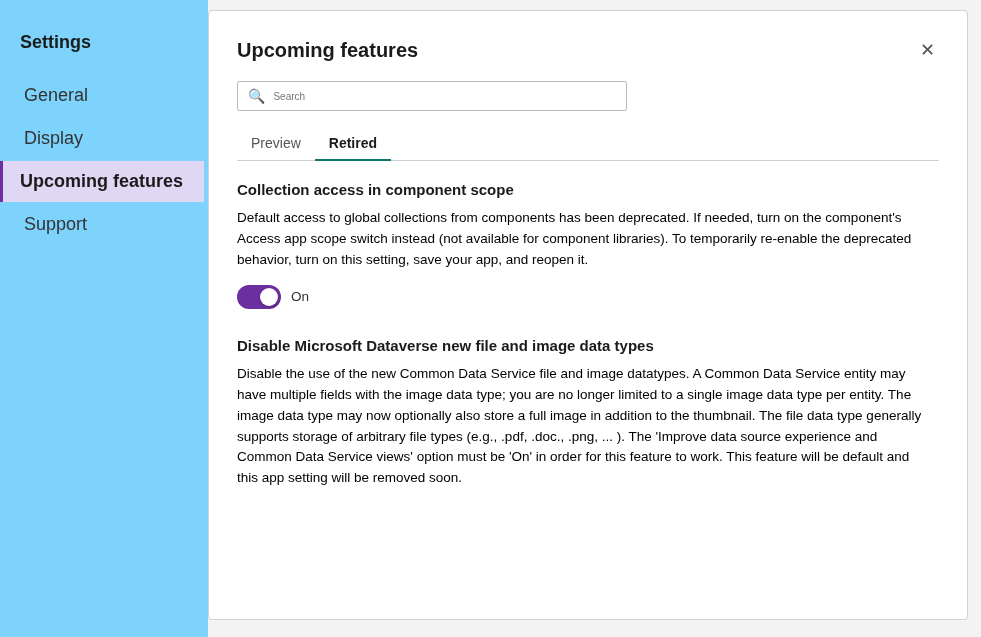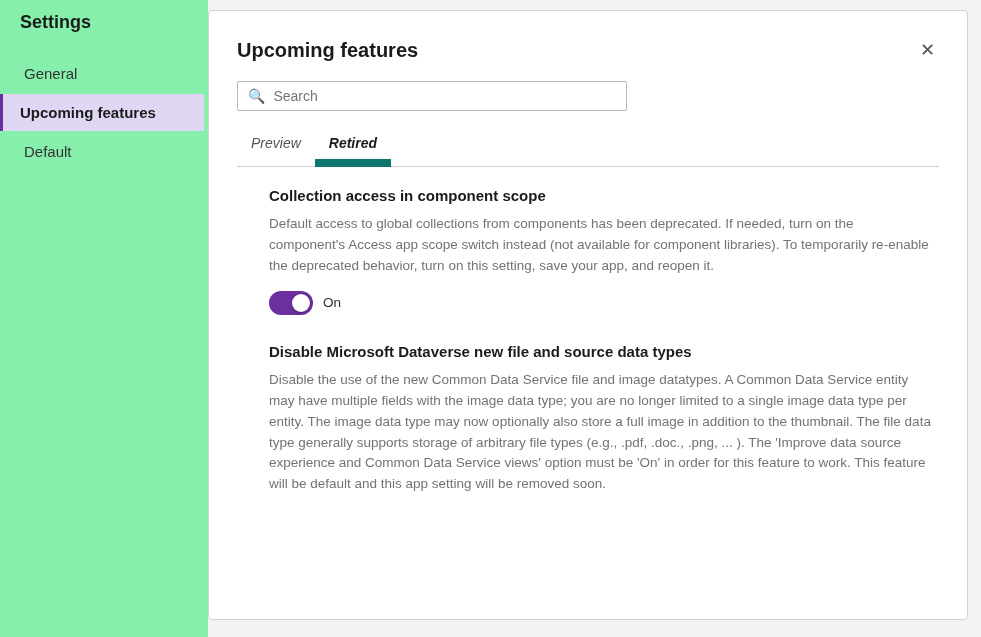--- a/index.html
+++ b/index.html
@@ -14,32 +14,33 @@
     }
     .app-container {
       display: flex;
       width: 981px;
       height: 637px;
       background: #f3f3f3;
     }
     
     .sidebar {
       width: 208px;
-      background: #86efac;
+      background: #7dd3fc;
+      padding-top: 20px;
       flex-shrink: 0;
     }
     .sidebar-title {
       font-size: 18px;
       font-weight: 600;
       color: #1b1b1b;
       padding: 12px 20px 20px 20px;
     }
     .sidebar-item {
       padding: 10px 20px;
-      font-size: 15px;
+      font-size: 18px;
       color: #333;
       cursor: pointer;
       border-radius: 4px;
       margin: 2px 4px;
     }
     .sidebar-item.active {
       background: #e0d7f5;
       font-weight: 600;
       color: #1b1b1b;
       border-left: 3px solid #6b2fa0;
@@ -101,51 +102,49 @@
       width: 390px;
     }
     .search-icon {
       color: #555;
       margin-right: 8px;
       font-size: 14px;
     }
     .search-input {
       border: none;
       outline: none;
-      font-size: 14px;
+      font-size: 10px;
       color: #7f1d1d;
       width: 100%;
       background: transparent;
     }
     
     .tabs {
       display: flex;
       border-bottom: 1px solid #d0d0d0;
       margin-bottom: 20px;
     }
     .tab {
       padding: 8px 14px;
       font-size: 14px;
       color: #555;
       cursor: pointer;
       border-bottom: 2px solid transparent;
       margin-bottom: -1px;
-      font-style: italic;
     }
     .tab.active {
       color: #1b1b1b;
       font-weight: 600;
-      border-bottom: 8px solid #0f766e;
+      border-bottom: 2px solid #0f766e;
     }
     
     .content-area {
       flex: 1;
       overflow-y: auto;
       padding-right: 8px;
-      margin-left: 32px;
     }
     .content-area::-webkit-scrollbar {
       width: 8px;
     }
     .content-area::-webkit-scrollbar-track {
       background: #f0f0f0;
     }
     .content-area::-webkit-scrollbar-thumb {
       background: #c0c0c0;
       border-radius: 4px;
@@ -154,21 +153,21 @@
       margin-bottom: 28px;
     }
     .section-title {
       font-size: 15px;
       font-weight: 600;
       color: #1b1b1b;
       margin-bottom: 10px;
     }
     .section-desc {
       font-size: 13.5px;
-      color: #737373;
+      color: #000000;
       line-height: 1.55;
       margin-bottom: 14px;
     }
     
     .toggle-row {
       display: flex;
       align-items: center;
       gap: 10px;
     }
     .toggle {
@@ -212,22 +211,23 @@
     }
   </style>
 </head>
 <body>
 
 <div class="app-container">
 
   <div class="sidebar">
     <div class="sidebar-title">Settings</div>
     <div class="sidebar-item">General</div>
+    <div class="sidebar-item">Display</div>
     <div class="sidebar-item active">Upcoming features</div>
-    <div class="sidebar-item">Default</div>
+    <div class="sidebar-item">Support</div>
   </div>
 
   <div class="dialog-overlay">
     <div class="dialog">
 
       <div class="dialog-header">
         <span class="dialog-title">Upcoming features</span>
         <button class="close-btn">✕</button>
       </div>
 
@@ -250,20 +250,20 @@
             <div class="toggle">
               <div class="toggle-track on">
                 <div class="toggle-thumb"></div>
               </div>
             </div>
             <span class="toggle-label">On</span>
           </div>
         </div>
 
         <div class="section">
-          <div class="section-title">Disable Microsoft Dataverse new file and source data types</div>
+          <div class="section-title">Disable Microsoft Dataverse new file and image data types</div>
           <div class="section-desc">Disable the use of the new Common Data Service file and image datatypes. A Common Data Service entity may have multiple fields with the image data type; you are no longer limited to a single image data type per entity. The image data type may now optionally also store a full image in addition to the thumbnail. The file data type generally supports storage of arbitrary file types (e.g., .pdf, .doc., .png, ... ). The 'Improve data source experience and Common Data Service views' option must be 'On' in order for this feature to work. This feature will be default and this app setting will be removed soon.</div>
         </div>
 
       </div>
     </div>
   </div>
 </div>
 
 </body></html>

